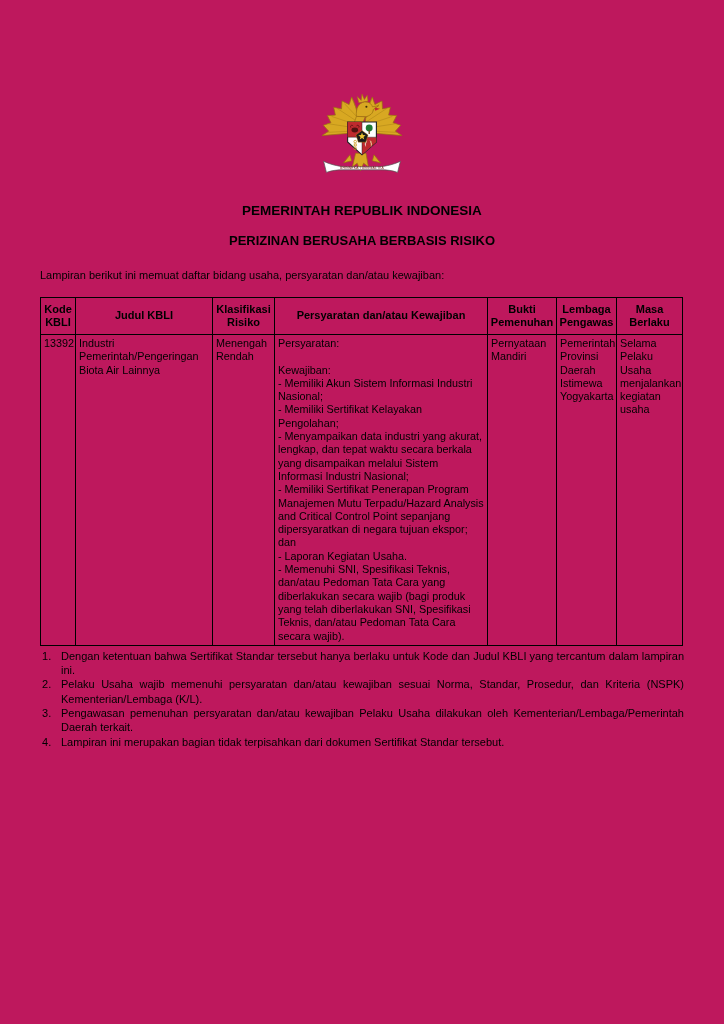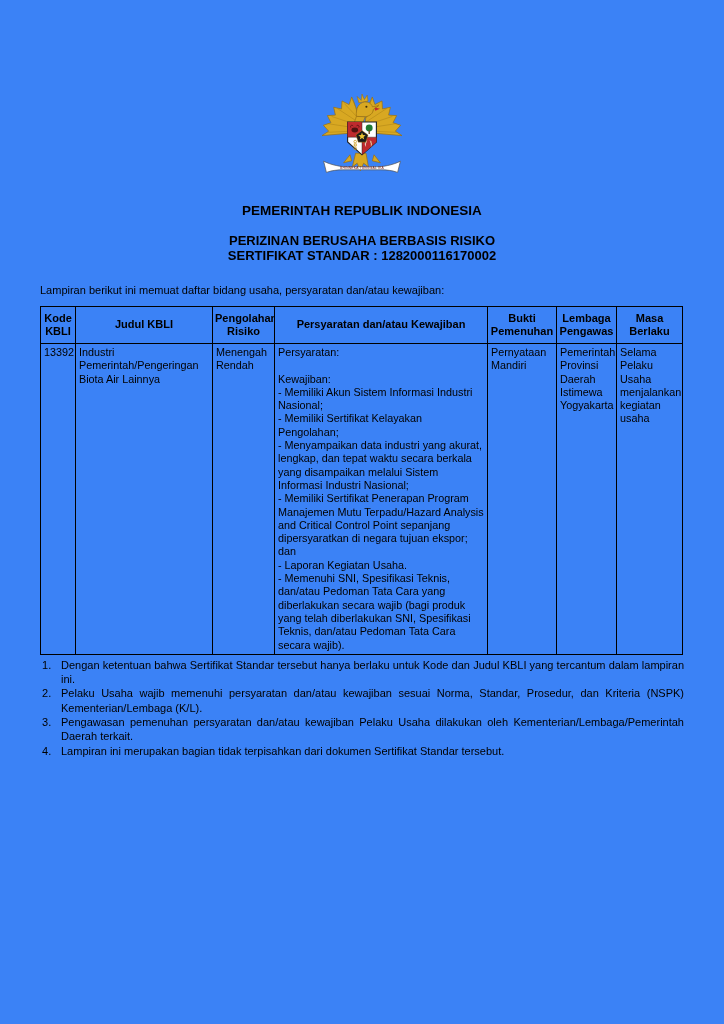--- a/index.html
+++ b/index.html
@@ -2,21 +2,21 @@
 <html><head>
 <meta charset="utf-8">
 <style>
   * { margin: 0; padding: 0; box-sizing: border-box; }
   html, body { background: #ffffff; }
   .page {
     position: relative;
     width: 724px;
     height: 1024px;
     margin: 0 auto;
-    background: #3b82f6;
+    background: #be185d;
     font-family: "Liberation Sans", "DejaVu Sans", sans-serif;
     color: #000000;
     overflow: hidden;
   }
   .content { padding: 0 40px; }
 
   
   .emblem {
     display: block;
     width: 96px;
@@ -42,21 +42,21 @@
 
   
   .intro {
     margin-top: 20px;
     font-size: 11px;
     line-height: 14px;
   }
 
   
   table.kbli {
-    margin-top: 9px;
+    margin-top: 15px;
     border-collapse: collapse;
     table-layout: fixed;
     width: 642px;
     font-size: 10.8px;
     line-height: 13.3px;
   }
   table.kbli th, table.kbli td {
     border: 1px solid #000000;
     vertical-align: top;
     overflow: hidden;
@@ -156,40 +156,39 @@
 
       <g>
         <path d="M12,94 C22,99 34,101 42,101 L78,101 C86,101 98,99 108,94 L104.5,108 C98,105.5 90,104.8 84,104.8 L36,104.8 C30,104.8 22,105.5 15.5,108 Z" fill="#ffffff" stroke="#555555" stroke-width="0.9"></path>
         <text x="60" y="104.3" font-size="4.1" letter-spacing="0.3" fill="#7A1D16" text-anchor="middle" font-family="Liberation Sans, sans-serif">BHINNEKA TUNGGAL IKA</text>
       </g>
     </svg>
 
     <div class="gov-title">PEMERINTAH REPUBLIK INDONESIA</div>
     <div class="sub-titles">
       <div>PERIZINAN BERUSAHA BERBASIS RISIKO</div>
-      <div>SERTIFIKAT STANDAR : 1282000116170002</div>
     </div>
 
     <div class="intro">Lampiran berikut ini memuat daftar bidang usaha, persyaratan dan/atau kewajiban:</div>
 
     <table class="kbli">
       <colgroup>
         <col style="width:35px">
         <col style="width:137px">
         <col style="width:62px">
         <col style="width:213px">
         <col style="width:69px">
         <col style="width:60px">
         <col style="width:66px">
       </colgroup>
       <thead>
         <tr>
           <th>Kode KBLI</th>
           <th>Judul KBLI</th>
-          <th>Pengolahan Risiko</th>
+          <th>Klasifikasi Risiko</th>
           <th>Persyaratan dan/atau Kewajiban</th>
           <th>Bukti Pemenuhan</th>
           <th>Lembaga Pengawas</th>
           <th>Masa Berlaku</th>
         </tr>
       </thead>
       <tbody>
         <tr>
           <td>13392</td>
           <td>Industri Pemerintah/Pengeringan Biota Air Lainnya</td>

